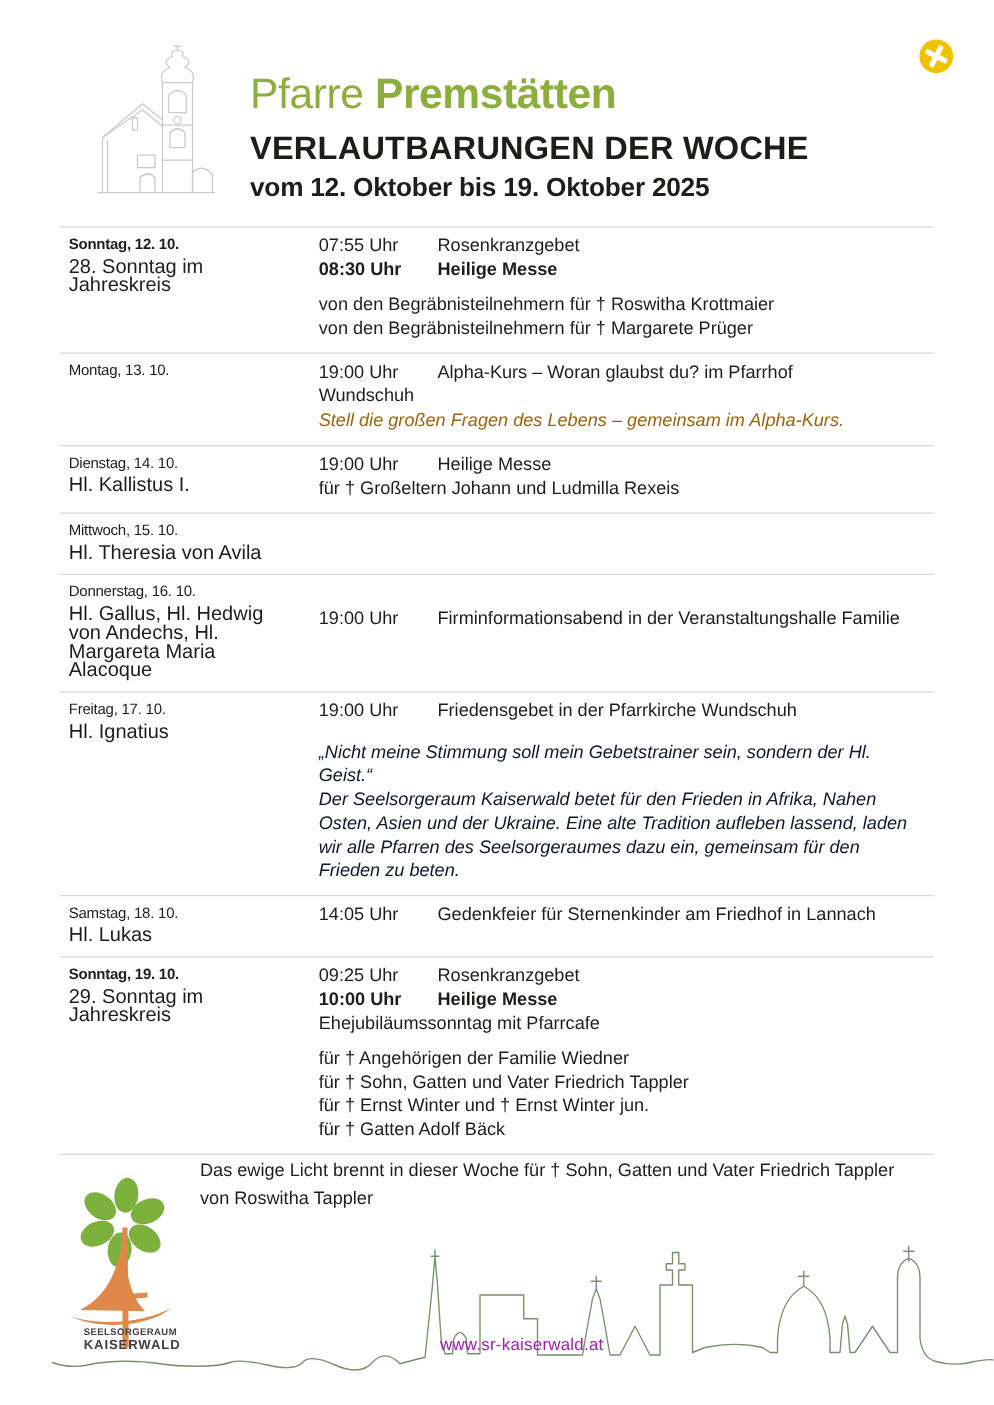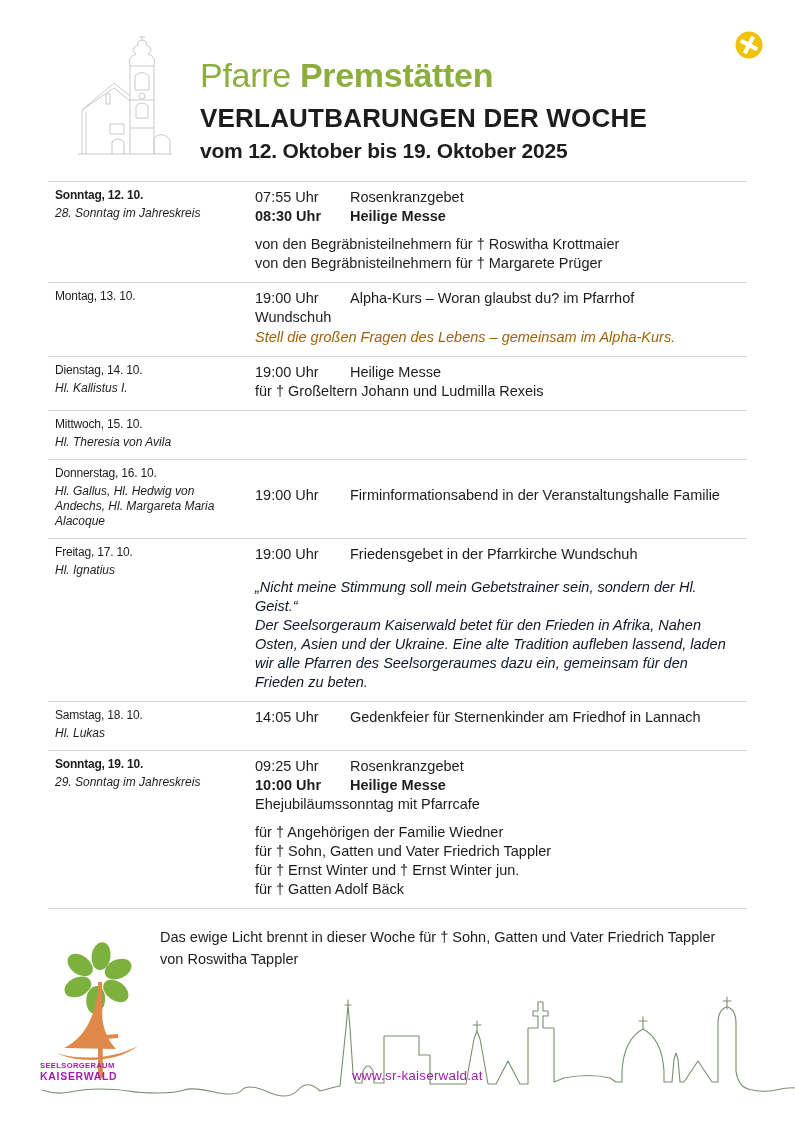--- a/index.html
+++ b/index.html
@@ -14,34 +14,34 @@
   .parish .b{font-weight:bold}
   .headline{font-size:26px;font-weight:bold;margin-top:8px;letter-spacing:0.2px;white-space:nowrap}
   .week{font-size:21px;font-weight:bold;margin-top:5px;letter-spacing:-0.2px;white-space:nowrap}
   .badge{position:absolute;left:733px;top:30px}
 
   
   .schedule{position:absolute;left:48px;top:181px;width:699px;border-bottom:1px solid #d8d8d8}
   .row{display:grid;grid-template-columns:207px 1fr;border-top:1px solid #d8d8d8;padding:6px 0 9px}
   .day{font-size:12px;letter-spacing:-0.2px;padding-left:7px}
   .bold{font-weight:bold}
-  .feast{font-style:italic;font-size:12px;line-height:15px;margin-top:4px;padding-left:7px;max-width:190px}
+  .feast{font-size:16px;line-height:15px;margin-top:4px;padding-left:7px;max-width:190px}
   .content{font-size:14.5px;line-height:19px}
   .event{display:grid;grid-template-columns:95px 1fr}
   .event.bold span{font-weight:bold}
   .event-flow{width:450px}
   .event-flow .time{display:inline-block;width:95px;vertical-align:top}
   .note-green{color:#a16207;font-style:italic;margin-top:1px}
   .green-para{color:#0f172a;font-style:italic;margin-top:14px;width:482px}
   .block-gap{margin-top:9px}
 
   
   .eternal{position:absolute;left:160px;top:926px;width:572px;font-size:14.5px;line-height:22px}
   .logo-art{position:absolute;left:50px;top:936px}
-  .logo-text{position:absolute;left:40px;top:1061px;color:#a21caf;line-height:1.2}
+  .logo-text{position:absolute;left:67px;top:1061px;color:#404040;line-height:1.2}
   .lt1{font-size:7.6px;font-weight:bold;letter-spacing:0.35px}
   .lt2{font-size:10.5px;font-weight:bold;letter-spacing:0.7px}
   .skyline{position:absolute;left:40px;top:983px}
   .website{position:absolute;left:352px;top:1068px;color:#a21caf;font-size:13.5px;letter-spacing:0.2px}
 </style>
 </head>
 <body>
 
 <div class="page">
 

